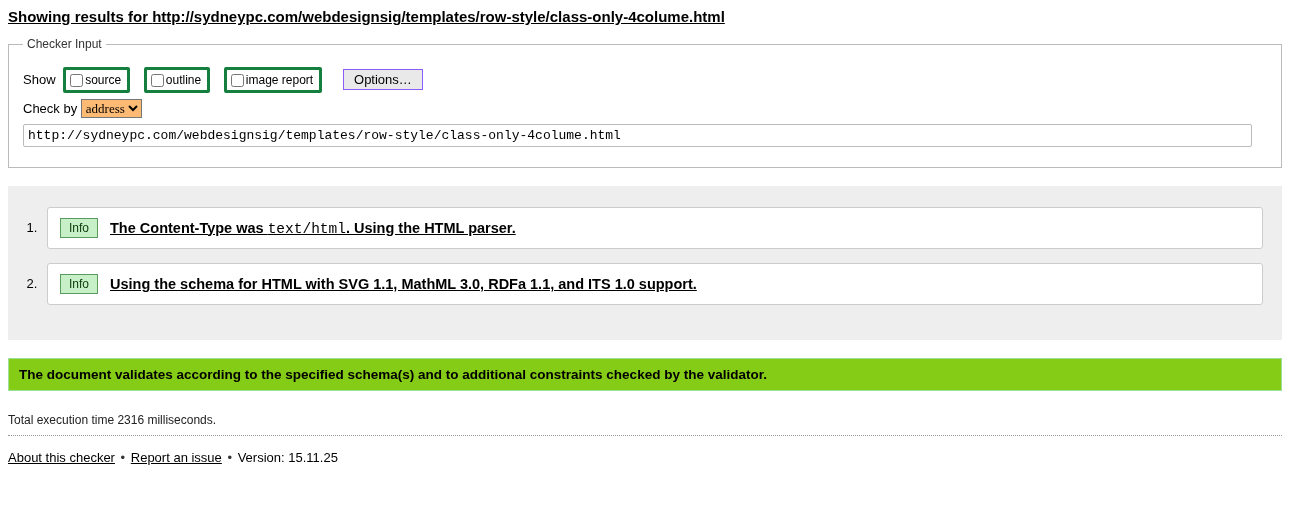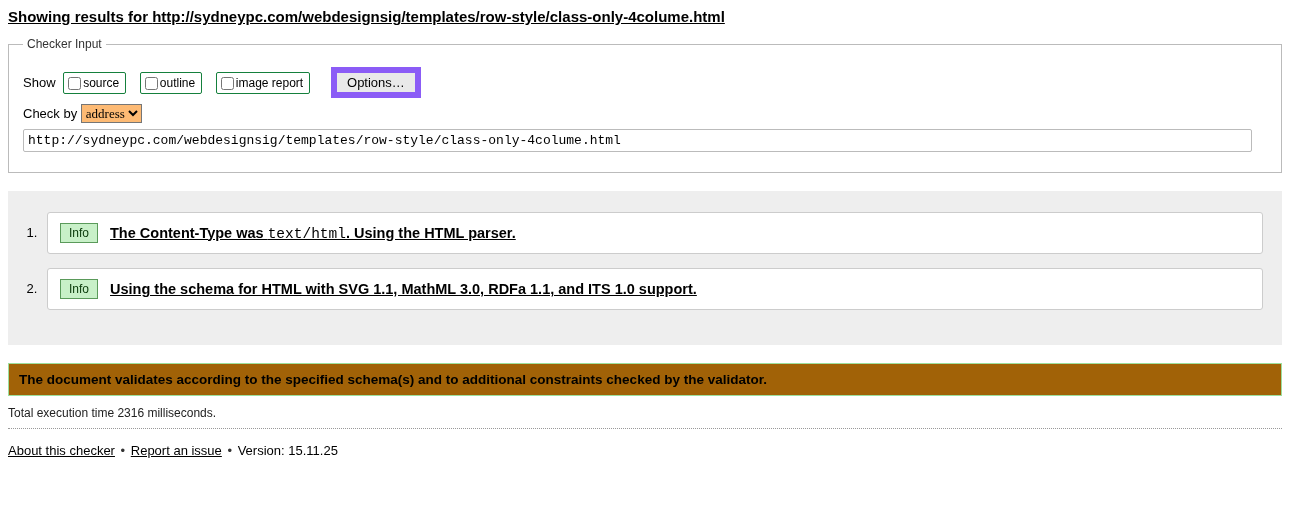--- a/index.html
+++ b/index.html
@@ -24,34 +24,34 @@
     font-size: 12px;
     padding: 0 4px;
     color: #333;
   }
   .row {
     margin: 6px 0;
   }
   .show-label { margin-right: 4px; }
   .cb-wrap {
     display: inline-block;
-    border: 1px solid #15803d;
+    border: 3px solid #15803d;
     border-radius: 2px;
     padding: 1px 6px 1px 2px;
     margin-right: 10px;
     font-size: 12px;
     line-height: 18px;
   }
   .cb-wrap input { vertical-align: middle; margin: 0 2px 0 2px; }
   button.std {
     font-family: inherit;
     font-size: 13px;
     padding: 2px 10px;
     background: #e9e9e9;
-    border: 6px solid #8b5cf6;
+    border: 1px solid #8b5cf6;
     cursor: pointer;
   }
   select {
     font-family: Liberation Serif, serif;
     font-size: 13px;
     border: 1px solid #767676;
     background: #fdba74;
   }
   .addr-input {
     width: 98%;
@@ -99,26 +99,26 @@
   .msg-text {
     font-weight: bold;
     font-size: 14.5px;
     text-decoration: underline;
   }
   .msg-text code {
     font-family: "Courier New", monospace;
     font-weight: normal;
   }
   .success {
-    background: #a16207;
+    background: #84cc16;
     border: 1px solid #9ddf9d;
     padding: 8px 10px;
     font-weight: bold;
     font-size: 13.5px;
-    margin-bottom: 10px;
+    margin-bottom: 22px;
   }
   .timing {
     font-size: 12px;
     color: #222;
     margin-bottom: 8px;
   }
   hr.dotted {
     border: none;
     border-top: 1px dotted #999;
     margin: 6px 0 14px 0;

